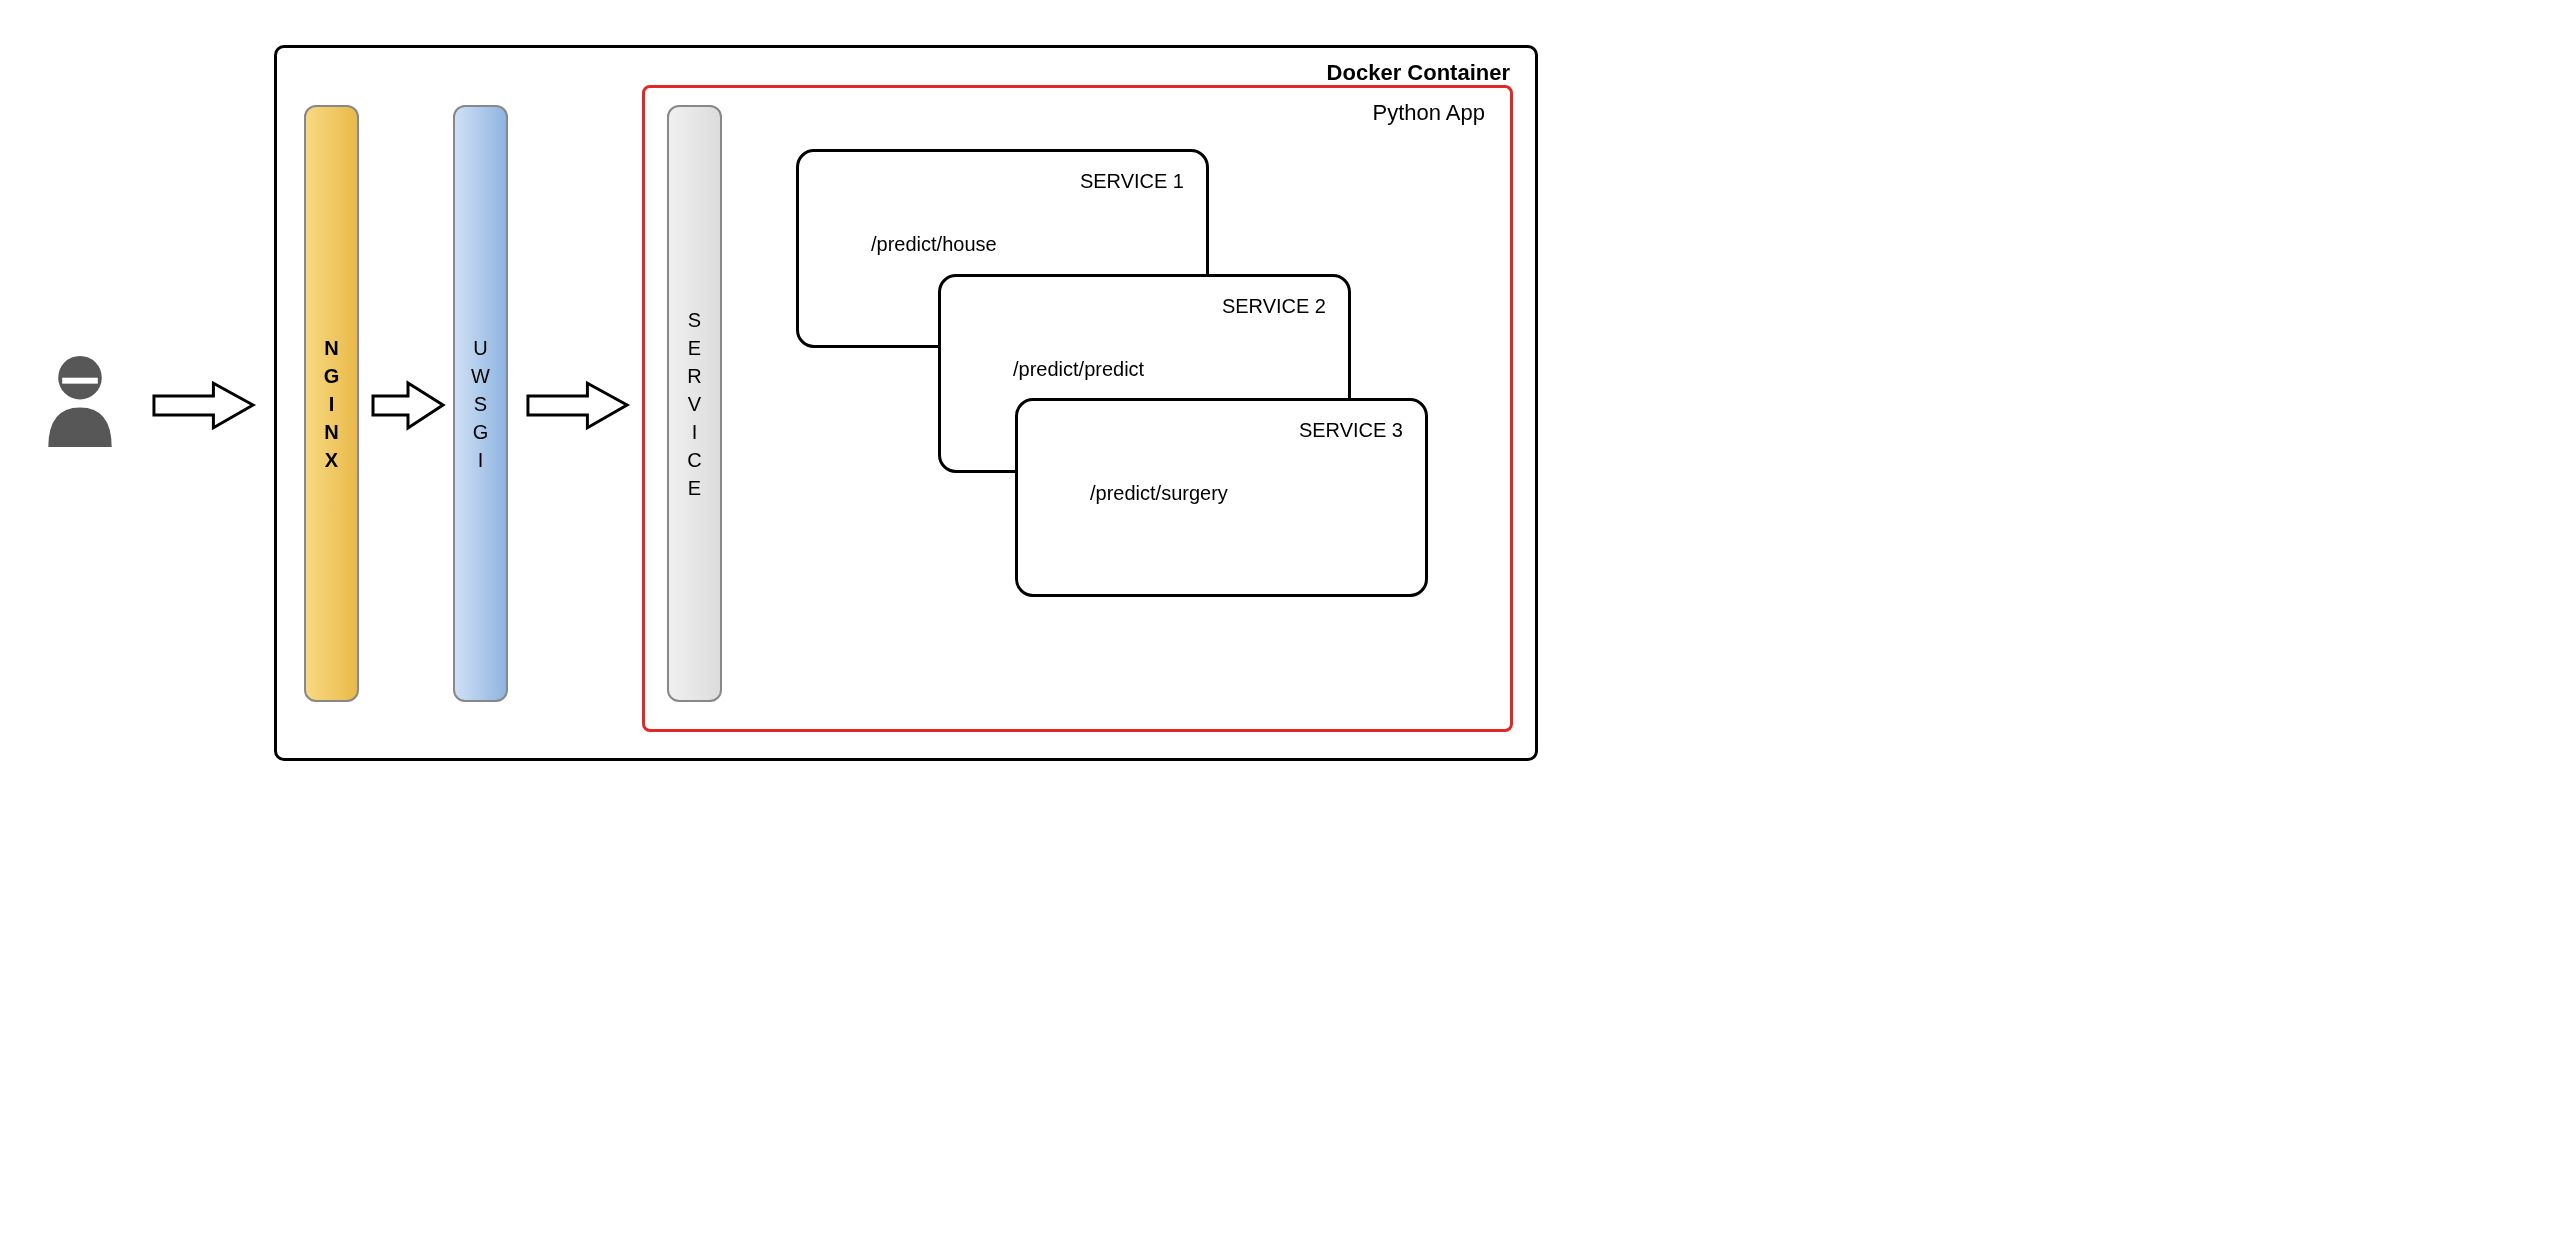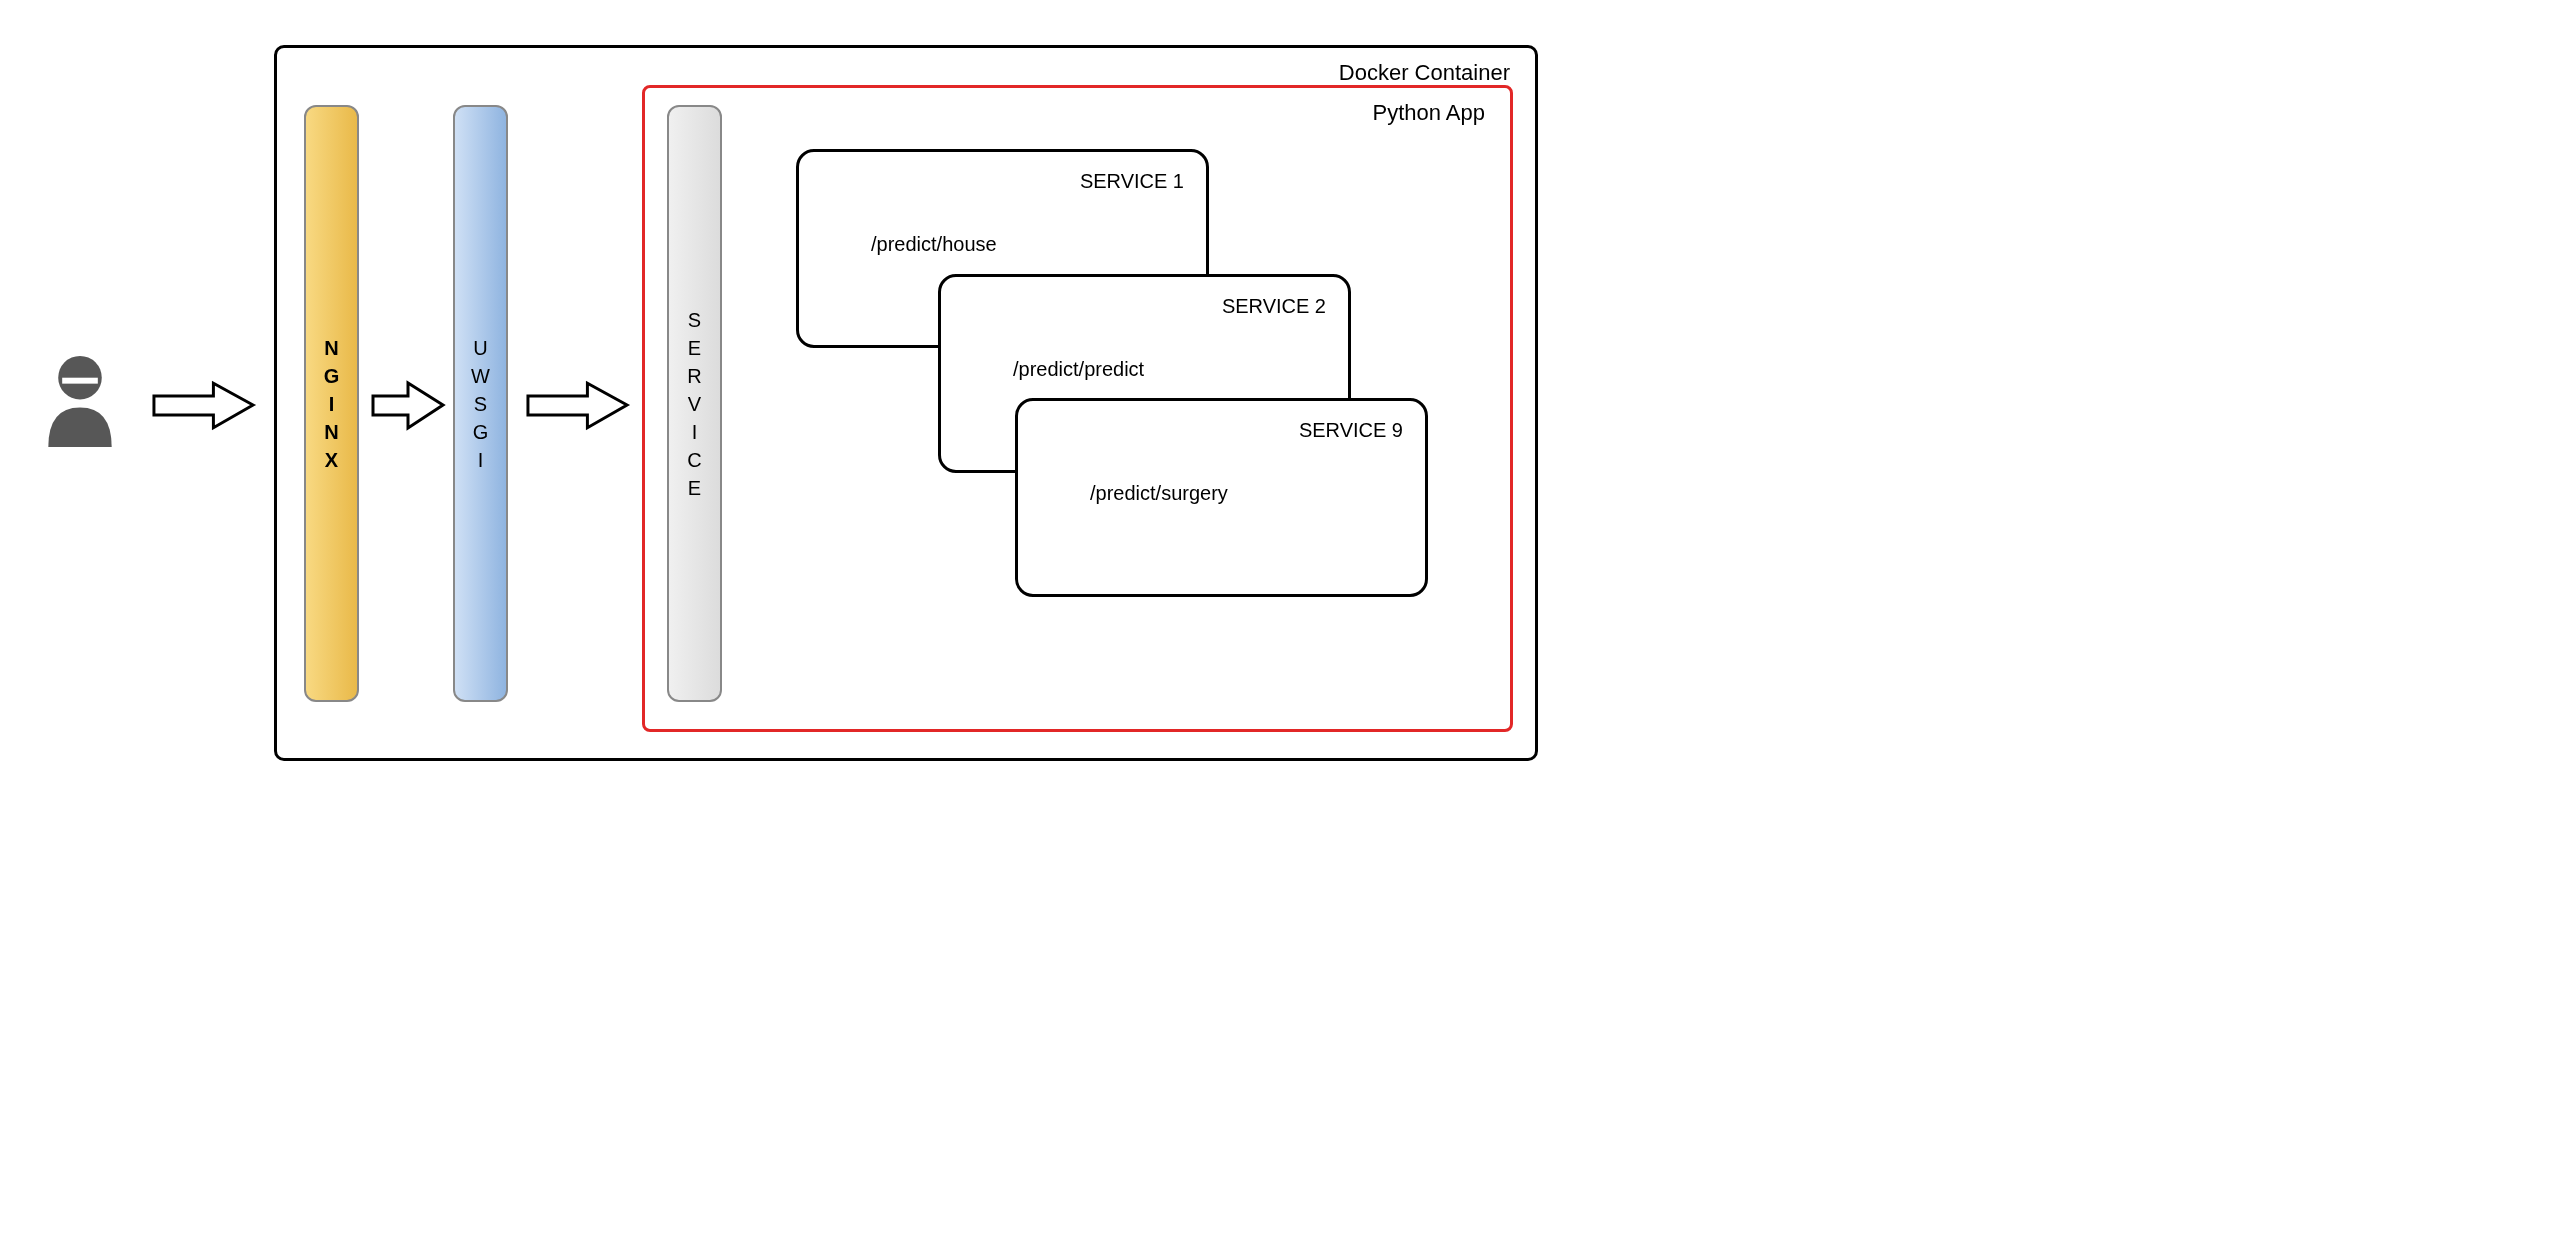--- a/index.html
+++ b/index.html
@@ -33,21 +33,21 @@
       width: 1264px;
       height: 716px;
       border: 3px solid #000;
       border-radius: 10px;
       background: #fff;
     }
     .docker-label {
       position: absolute;
       top: 12px;
       right: 25px;
-      font-weight: normal;
+      font-weight: bold;
       font-size: 22px;
     }
     .vertical-box {
       position: absolute;
       width: 55px;
       height: 597px;
       border: 2px solid #888;
       border-radius: 12px;
       display: flex;
       align-items: center;
@@ -191,18 +191,18 @@
     <div class="service-card-title">SERVICE 1</div>
     <div class="service-card-route">/predict/house</div>
   </div>
 
   <div class="service-card card2">
     <div class="service-card-title">SERVICE 2</div>
     <div class="service-card-route">/predict/predict</div>
   </div>
 
   <div class="service-card card3">
-    <div class="service-card-title">SERVICE 9</div>
+    <div class="service-card-title">SERVICE 3</div>
     <div class="service-card-route">/predict/surgery</div>
   </div>
 
 </div>
 
 
 </body></html>

